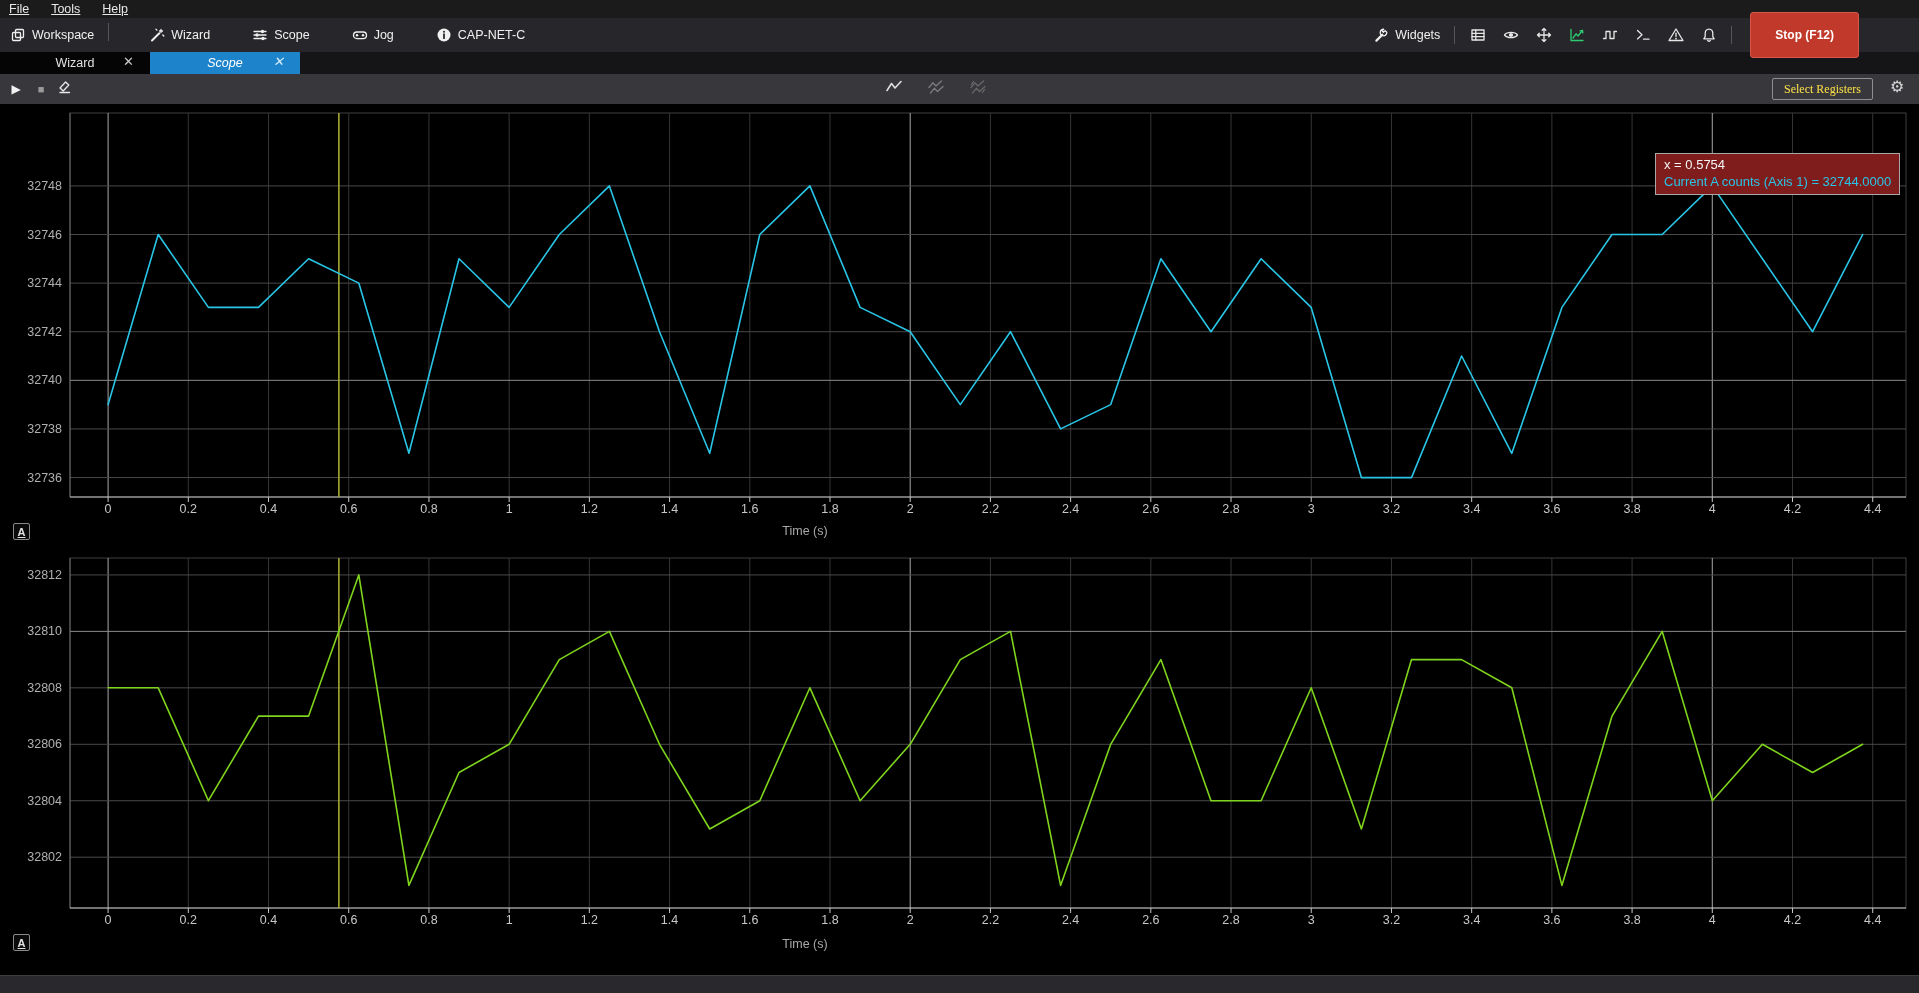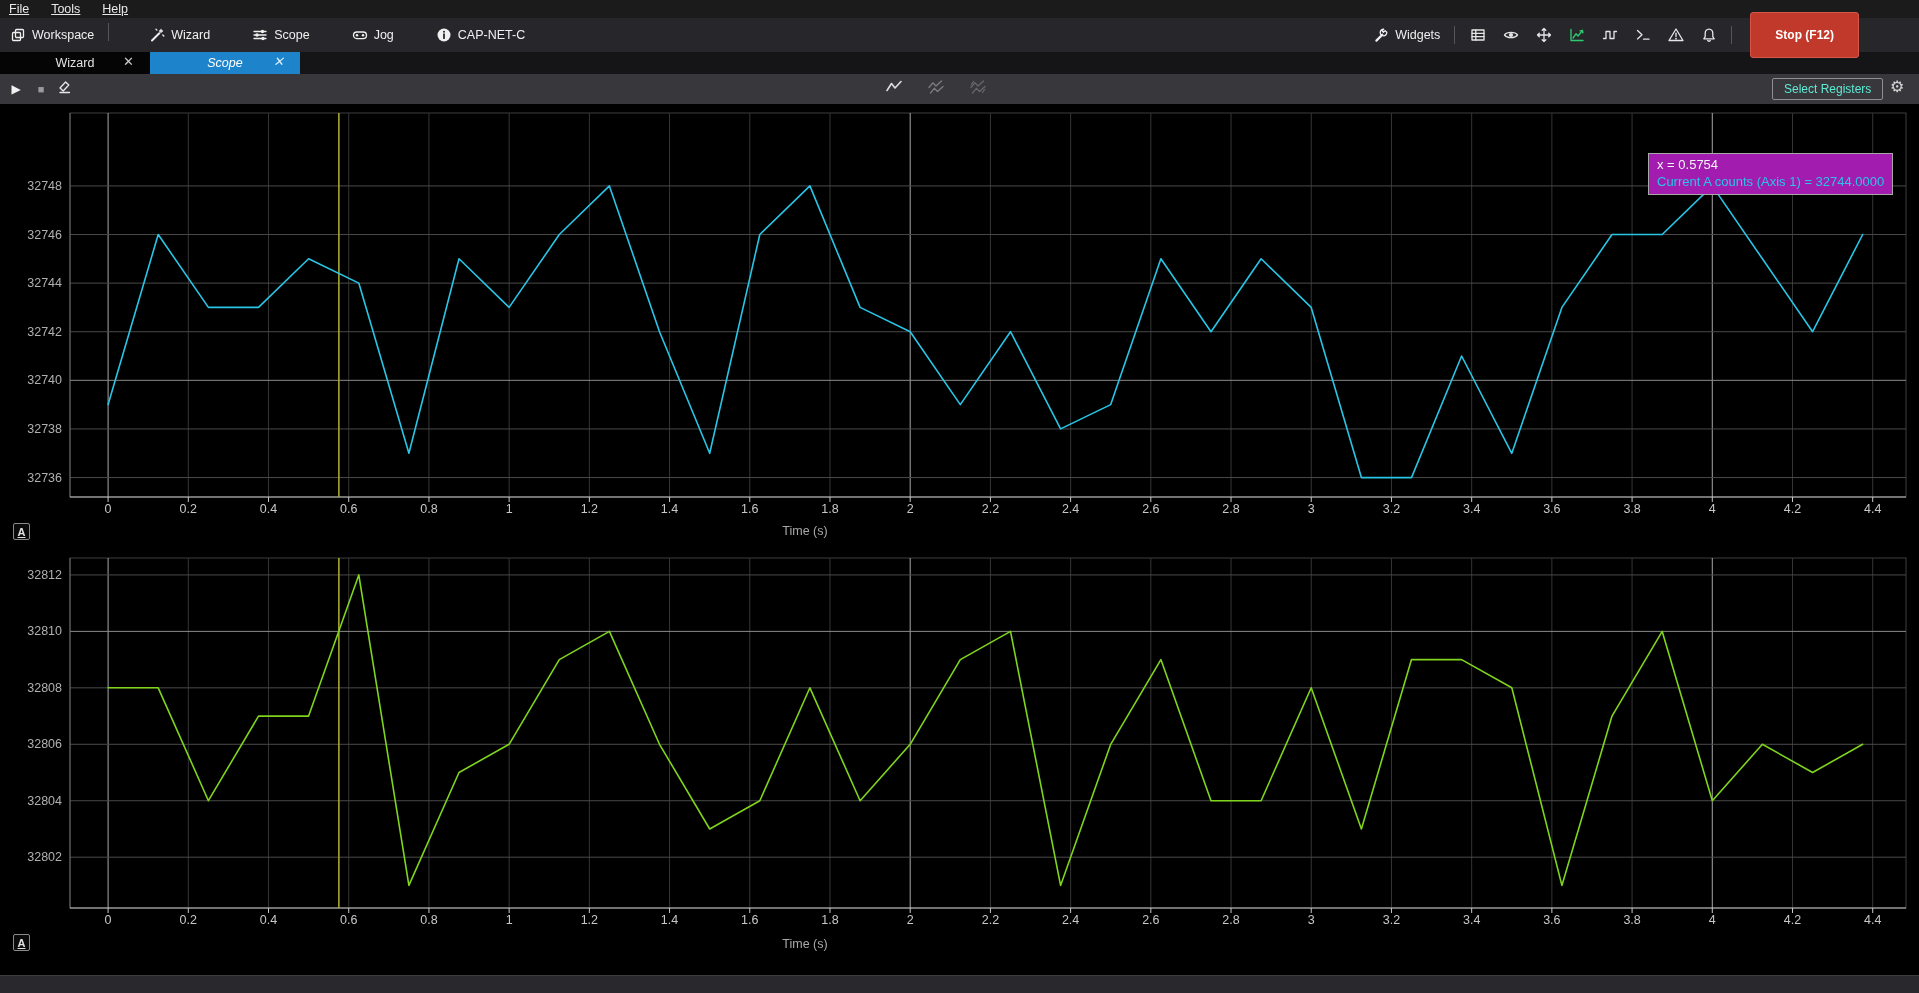--- a/index.html
+++ b/index.html
@@ -36,29 +36,29 @@
   
   .scopebar { height:30px; background:#38383c; position:relative; }
   .sb-icon { position:absolute; top:5px; width:20px; height:20px; display:flex; align-items:center; justify-content:center; }
   .sb-play { left:6px; color:#f2f2f2; font-size:12px; }
   .sb-stop { left:31px; color:#9b9b9b; font-size:11px; }
   .sb-erase { left:55px; color:#e8e8e8; }
   .sb-c1 { left:884px; color:#dedede; }
   .sb-c2 { left:926px; color:#7d7d7d; }
   .sb-c3 { left:968px; color:#676767; }
   .select-registers { position:absolute; left:1772px; top:4px; height:22px; padding:0 11px;
-    border:1px solid #8f8f8f; border-radius:2px; background:transparent; color:#5eead4;
-    font-size:12px; font-family:Liberation Sans, sans-serif; }
+    border:1px solid #8f8f8f; border-radius:2px; background:transparent; color:#fde047;
+    font-size:12px; font-family:Liberation Serif, serif; }
   .sb-gear { position:absolute; left:1890px; top:3px; font-size:16px; color:#d4d4d4; }
 
   
   .charts { position:relative; height:871px; background:#000; }
   .charts svg { position:absolute; left:0; top:0; }
-  .tooltip { position:absolute; background:#a21caf; border:1px solid #a8a8a8; padding:2px 8px 4px 8px;
-    font-size:13px; line-height:17px; white-space:nowrap; }
+  .tooltip { position:absolute; background:#7f1d1d; border:1px solid #a8a8a8; padding:2px 8px 4px 8px;
+    font-size:13px; line-height:17px; white-space:nowrap;margin-left:7px; }
   .tooltip .l1 { color:#f5f5f5; }
   .auto-btn { position:absolute; width:17px; height:17px; border:1px solid #8a8a8a; border-radius:2px;
     color:#e0e0e0; font-size:11px; font-weight:bold; display:flex; align-items:center; justify-content:center;
     text-decoration:underline; background:#0a0a0a; }
 
   
   .statusbar { height:18px; background:#29292d; border-top:1px solid #3c3c40; }
 </style>
 </head>
 <body>

